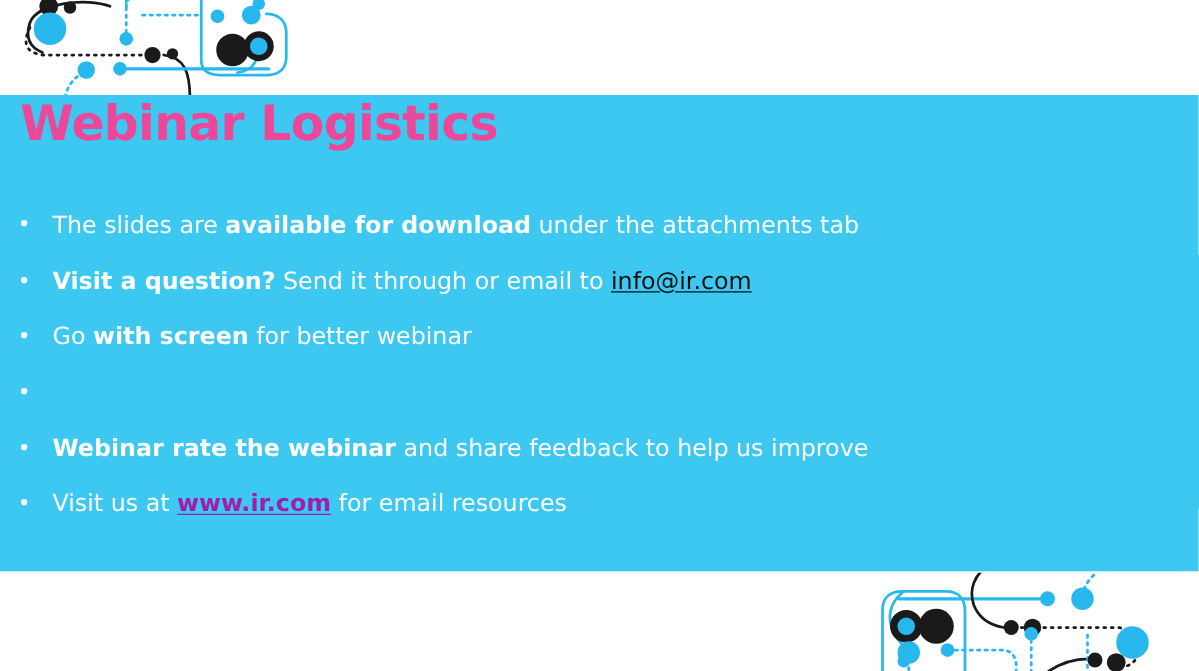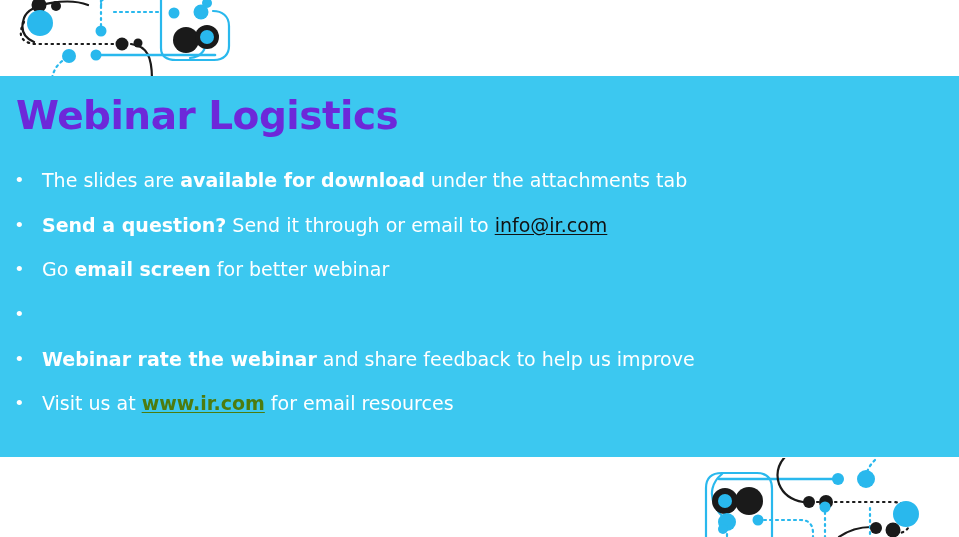--- a/index.html
+++ b/index.html
@@ -48,24 +48,24 @@
     top: 76px;
     width: 959px;
     height: 381px;
     background: #3cc8f0;
   }
 
   
   .title {
     position: absolute;
     left: 16px;
-    top: 92px;
+    top: 76px;
     width: 800px;
     height: 48px;
-    color: #6d28d9;
+    color: #ec4899;
     font-family: "DejaVu Sans", sans-serif;
     font-weight: bold;
     font-size: 39px;
     letter-spacing: -0.5px;
     line-height: 48px;
     white-space: nowrap;
   }
 
   
   .bullets {
@@ -103,21 +103,21 @@
   .bullet-text b {
     font-weight: bold;
   }
   .link-dark {
     color: #111111;
     text-decoration: underline;
     text-underline-offset: 2px;
     text-align: center;
   }
   .link-white {
-    color: #4d7c0f;
+    color: #a21caf;
     font-weight: bold;
     text-decoration: underline;
     text-underline-offset: 2px;
   }
 </style>
 </head>
 <body>
 
 <div class="slide">
 
@@ -173,28 +173,28 @@
     <div class="bullet-row">
       <span class="bullet-mark">•</span>
       <span class="bullet-text">
         <span>The slides are </span><b>available for download</b><span> under the attachments tab</span>
       </span>
     </div>
 
     <div class="bullet-row">
       <span class="bullet-mark">•</span>
       <span class="bullet-text">
-        <b>Send a question?</b><span> Send it through or email to </span><a class="link-dark" href="#">info@ir.com</a>
-      </span>
-    </div>
-
-    <div class="bullet-row">
-      <span class="bullet-mark">•</span>
-      <span class="bullet-text">
-        <span>Go </span><b>email screen</b><span> for better webinar</span>
+        <b>Visit a question?</b><span> Send it through or email to </span><a class="link-dark" href="#">info@ir.com</a>
+      </span>
+    </div>
+
+    <div class="bullet-row">
+      <span class="bullet-mark">•</span>
+      <span class="bullet-text">
+        <span>Go </span><b>with screen</b><span> for better webinar</span>
       </span>
     </div>
 
     <div class="bullet-row">
       <span class="bullet-mark">•</span>
     </div>
 
     <div class="bullet-row">
       <span class="bullet-mark">•</span>
       <span class="bullet-text">

